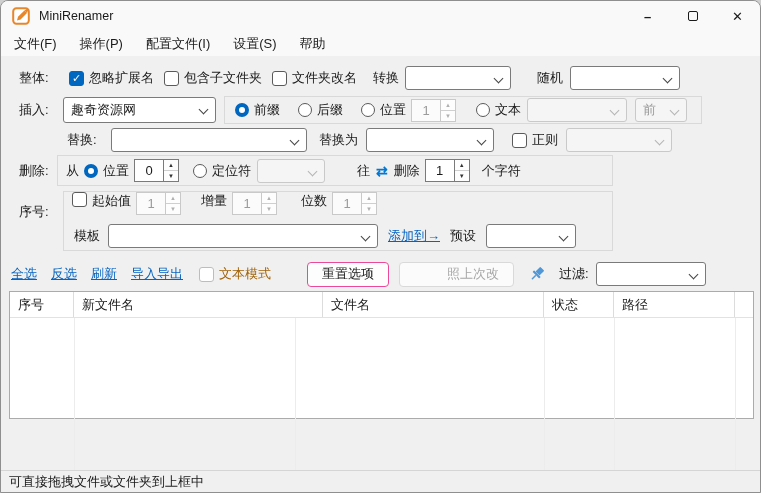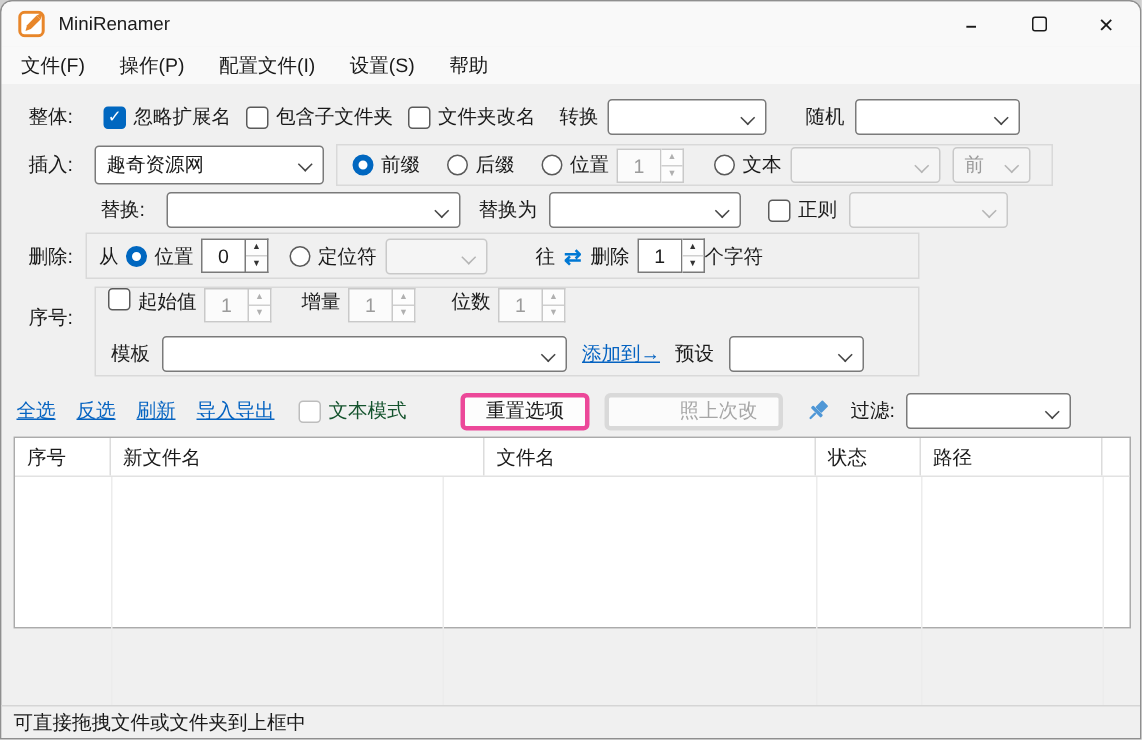--- a/index.html
+++ b/index.html
@@ -34,39 +34,39 @@
   
   .combo { position:relative; height:24px; background:#fff; border:1px solid #7a7a7a; border-radius:3px; display:flex; align-items:center; padding:0 20px 0 7px; white-space:nowrap; overflow:hidden; }
   .combo .chev { position:absolute; right:8px; top:8px; width:7px; height:7px; border-left:1.4px solid #454545; border-bottom:1.4px solid #454545; transform:rotate(-45deg); }
   .combo.disabled { background:#f5f5f5; border-color:#c9c9c9; color:#9b9b9b; }
   .combo.disabled .chev { border-color:#b5b5b5; }
 
   .cb { width:15px; height:15px; border:1px solid #5a5a5a; border-radius:3px; background:#fff; flex:0 0 auto; }
   .cb.checked { background:#0067c0; border-color:#0067c0; color:#fff; display:flex; align-items:center; justify-content:center; font-size:11px; line-height:1; }
   .cb.disabled { border-color:#bdbdbd; }
   .cb-label { margin-left:5px; white-space:nowrap; }
-  .cb-label.disabled { color:#14532d; }
+  .cb-label.disabled { color:#a16207; }
 
   .radio { width:14px; height:14px; border-radius:50%; background:#fff; border:1px solid #5a5a5a; flex:0 0 auto; }
   .radio.on { border:4.5px solid #0067c0; }
 
   .spinbox { height:23px; display:flex; align-items:center; }
   .spin-value { width:30px; height:23px; border:1px solid #7a7a7a; background:#fff; display:flex; align-items:center; justify-content:center; }
   .spin-btns { width:15px; height:23px; border:1px solid #7a7a7a; border-left:none; background:#fdfdfd; display:flex; flex-direction:column; }
   .spin-btns span { flex:1; display:flex; align-items:center; justify-content:center; font-size:6px; color:#333; }
   .spin-btns span:first-child { border-bottom:1px solid #cfcfcf; }
   .spinbox.disabled .spin-value { border-color:#c9c9c9; color:#9b9b9b; background:#fbfbfb; }
   .spinbox.disabled .spin-btns { border-color:#c9c9c9; }
   .spinbox.disabled .spin-btns span { color:#b0b0b0; }
 
   .groupframe { border:1px solid #d9d9d9; }
 
   .link { color:#0563c1; text-decoration:underline; white-space:nowrap; }
 
-  .btn { height:25px; padding:0 14px; background:#fdfdfd; border:3px solid #ec4899; border-radius:4px; display:flex; align-items:center; justify-content:flex-end; white-space:nowrap; }
+  .btn { height:25px; padding:0 14px; background:#fdfdfd; border:1px solid #ec4899; border-radius:4px; display:flex; align-items:center; justify-content:flex-end; white-space:nowrap; }
   .btn.disabled { color:#a6a6a6; border-color:#d9d9d9; background:#fbfbfb; }
 
   .arrow-blue { color:#0078d4; font-weight:bold; font-size:14px; }
 
   
   .filetable { position:absolute; left:8px; top:235px; width:745px; height:128px; background:#fff; border:1px solid #ababab; }
   .thead { display:flex; height:26px; border-bottom:1px solid #e2e2e2; }
   .th { display:flex; align-items:center; padding-left:8px; border-right:1px solid #dcdcdc; white-space:nowrap; overflow:hidden; }
   .tbody { position:relative; height:152px; }
   .vline { position:absolute; top:0; bottom:0; width:1px; background:#ececec; }
@@ -203,21 +203,21 @@
         <span style="margin-left:32px;">往</span>
         <span class="arrow-blue" style="margin-left:6px;">⇄</span>
         <span style="margin-left:6px;text-align:right;">删除</span>
         <div class="spinbox" style="margin-left:5px;">
           <span class="spin-value">1</span>
           <span class="spin-btns">
               <span>▲</span>
               <span>▼</span>
             </span>
         </div>
-        <span style="margin-left:0;font-family:Liberation Mono, monospace;">个字符</span>
+        <span style="margin-left:12px;font-family:Liberation Mono, monospace;">个字符</span>
       </div>
     </div>
 
     <span class="rowlabel" style="position:absolute; left:0; top:147px;">序号:</span>
     <div class="groupframe" style="position:absolute; left:62px; top:135px; width:550px; height:60px;">
       <div style="display:flex; height:30px; padding-left:8px;">
         <span class="cb"></span>
         <span class="cb-label">起始值</span>
         <div class="spinbox disabled" style="margin-left:5px;">
           <span class="spin-value">1</span>

